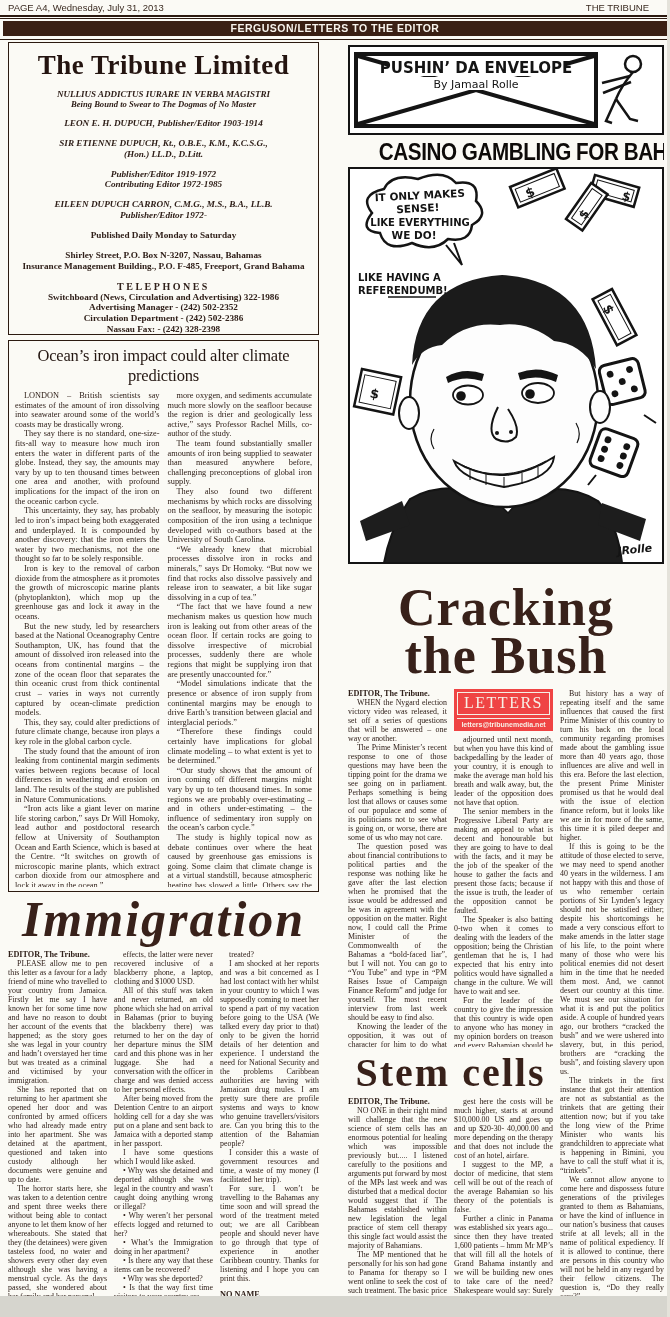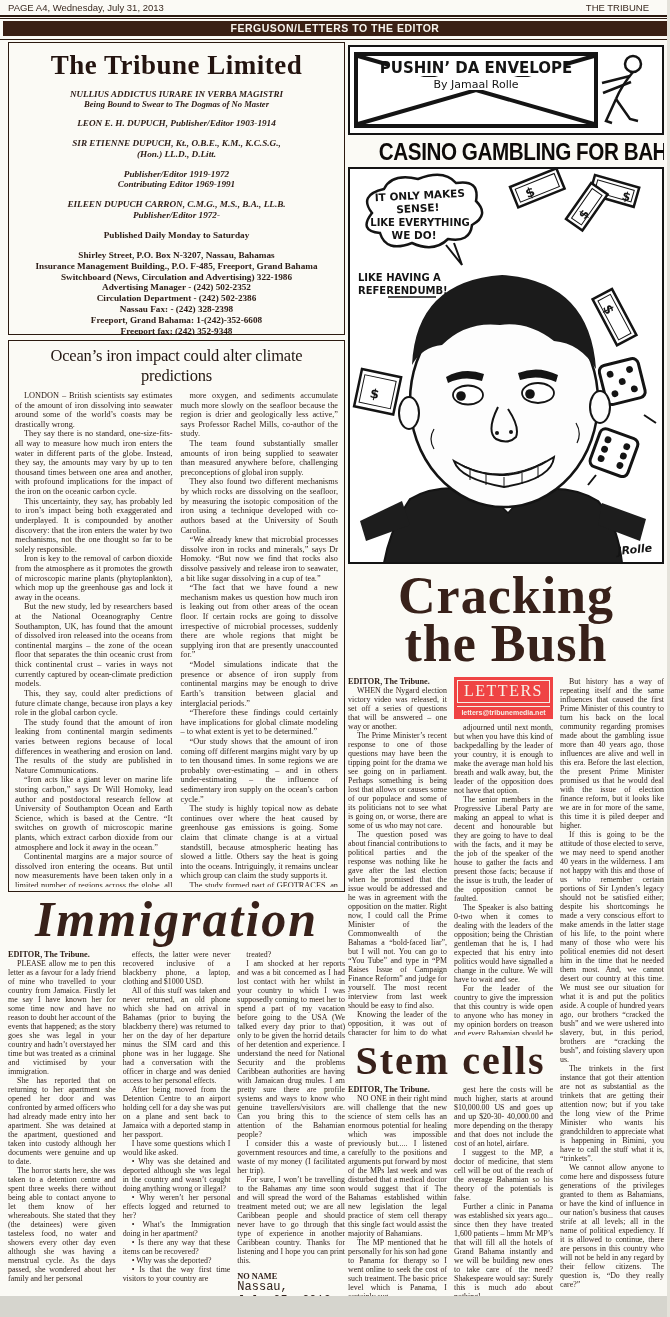--- a/index.html
+++ b/index.html
@@ -12,21 +12,21 @@
   }
   .folio { position:absolute; top:2px; left:8px; right:21px; display:flex; justify-content:space-between;
     font-family:"Liberation Sans", sans-serif; font-size:9.5px; color:#3a2a20; }
   .rule-a { position:absolute; top:15px; left:0; right:0; height:0; border-top:2px solid #2c1a10; }
   .rule-b { position:absolute; top:18px; left:0; right:0; height:0; border-top:1px solid #2c1a10; }
   .banner { position:absolute; top:21px; left:3px; right:3px; height:15px; background:#3a2014;
     color:#f7f3ec; text-align:center; font:bold 10.5px "Liberation Sans", sans-serif; line-height:15px; letter-spacing:.5px; }
   .rule-c { position:absolute; top:39px; left:0; right:0; height:0; border-top:1px solid #2c1a10; }
 
   
-  .left-col { position:absolute; left:8px; top:42px; width:337px; }
+  .left-col { position:absolute; left:8px; top:42px; width:311px; }
   .masthead-box { border:1px solid #2c1a10; height:293px; text-align:center; padding-top:7px; overflow:hidden; }
   .m-title { font-size:27px; font-weight:bold; letter-spacing:.5px; color:#241410; }
   .m-it  { font-weight:bold; font-style:italic; }
   .m-motto1 { font-size:9px;  margin-top:8px; }
   .m-motto2 { font-size:8.6px; }
   .m-blk { margin-top:9px; font-size:9.2px; white-space:pre-line; line-height:1.18; }
   .m-tel-title { margin-top:9px; font-size:10px; font-weight:bold; letter-spacing:2.5px; }
   .m-plain { font-weight:bold; }
 
   .ocean-box { border:1px solid #2c1a10; margin-top:5px; height:552px; padding:4px 6px; overflow:hidden; }
@@ -41,21 +41,21 @@
   .lcol { flex:1; font-size:7.9px; line-height:1.14; text-align:justify; }
   .editor-tag { font-weight:bold; font-size:8.2px; margin:0 0 4px; text-indent:0 !important; }
 
   
   .right-col { position:absolute; left:348px; top:45px; width:316px; }
   .pushin-box { border:2px solid #141414; height:90px; background:#fff; position:relative; }
   .casino-headline { margin-top:3px; text-align:center; color:#0e0b09; height:27px; overflow:hidden; }
   .casino-headline span { display:inline-block; transform:scaleX(.86); transform-origin:center;
     font-family:"Liberation Sans", sans-serif; font-weight:bold; font-size:24px; letter-spacing:-0.5px; white-space:nowrap; }
   .cartoon-box { border:2px solid #141414; margin-top:2px; height:397px; background:#fff; overflow:hidden; }
-  .crack-headline { margin-top:8px; text-align:center; font-weight:bold; color:#38211a;
+  .crack-headline { margin-top:20px; text-align:center; font-weight:bold; color:#38211a;
     font-size:52px; line-height:.93; letter-spacing:1px; }
   .right-lower { display:flex; gap:7px; margin-top:8px; }
   .lower-left { width:205px; }
   .crack-cols { display:flex; gap:7px; height:358px; overflow:hidden; }
   .letters-box { background:#ef4444; padding:3px 3px 2px; margin-bottom:4px; }
   .letters-frame { border:1.5px solid #f5efe5; text-align:center; color:#f7f1e7;
     font-family:"Liberation Serif", serif; font-size:16px; letter-spacing:1.5px; padding:1px 0 2px; }
   .letters-email { border-top:1px solid #f5efe5; margin-top:3px; padding:2px 0 1px; text-align:center;
     color:#f7f1e7; font:bold 7px "Liberation Sans", sans-serif; }
   .stem-headline { font-size:40px; font-weight:bold; text-align:center; letter-spacing:2px;
@@ -88,26 +88,27 @@
 <div class="left-col">
 
   <div class="masthead-box">
     <div class="m-title">The Tribune Limited</div>
     <div class="m-motto1 m-it">NULLIUS ADDICTUS IURARE IN VERBA MAGISTRI</div>
     <div class="m-motto2 m-it">Being Bound to Swear to The Dogmas of No Master</div>
     <div class="m-blk m-it">LEON E. H. DUPUCH, Publisher/Editor 1903-1914</div>
     <div class="m-blk m-it">SIR ETIENNE DUPUCH, Kt., O.B.E., K.M., K.C.S.G.,
 (Hon.) LL.D., D.Litt.</div>
     <div class="m-blk m-it">Publisher/Editor 1919-1972
-Contributing Editor 1969-1991</div>
+Contributing Editor 1972-1985</div>
     <div class="m-blk m-it">EILEEN DUPUCH CARRON, C.M.G., M.S., B.A., LL.B.
 Publisher/Editor 1972-</div>
     <div class="m-blk m-plain">Published Daily Monday to Saturday</div>
     <div class="m-blk m-plain">Shirley Street, P.O. Box N-3207, Nassau, Bahamas
 Insurance Management Building., P.O. F-485, Freeport, Grand Bahama</div>
+    <div class="m-tel-title">TELEPHONES</div>
     <div class="m-blk m-plain" style="margin-top:0">Switchboard (News, Circulation and Advertising) 322-1986
 Advertising Manager - (242) 502-2352
 Circulation Department - (242) 502-2386
 Nassau Fax: - (242) 328-2398
 Freeport, Grand Bahama: 1-(242)-352-6608
 Freeport fax: (242) 352-9348</div>
 
   </div>
 
   <div class="ocean-box">

